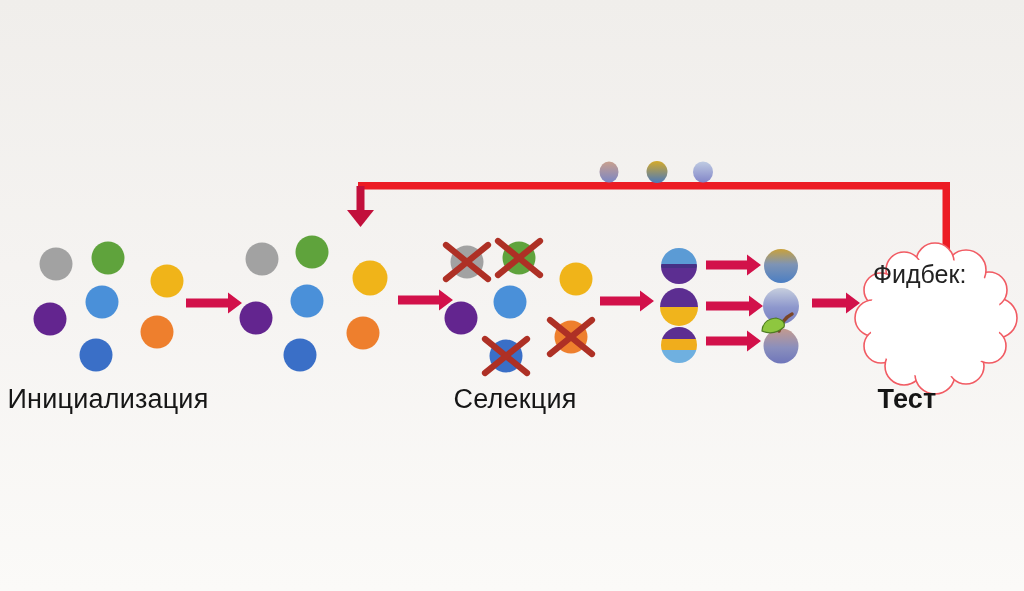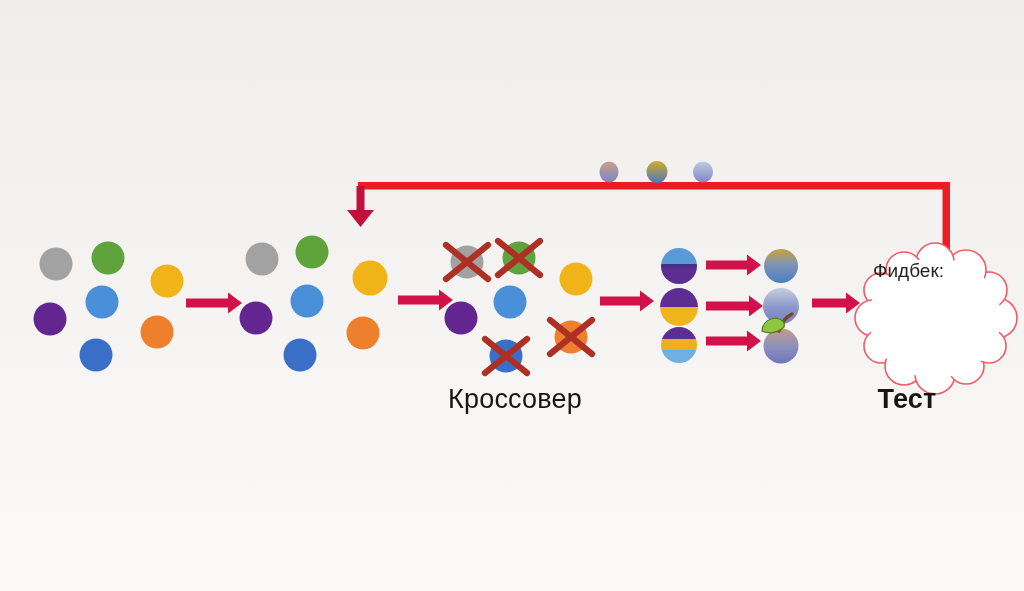--- a/index.html
+++ b/index.html
@@ -33,21 +33,21 @@
   .grad-plum-sm{background:linear-gradient(180deg,#c9a08e,#7b86c4);}
   .grad-yb-sm{background:linear-gradient(180deg,#d4aa2a,#4b79bb);}
   .grad-bl-sm{background:linear-gradient(180deg,#bfcbe2,#8286c8);}
 
   .stage-label{
     position:absolute;top:384px;transform:translateX(-50%);
     font-size:27px;color:#161616;white-space:nowrap;letter-spacing:.2px;
   }
   .stage-label.bold{font-weight:700;}
   .cloud-title{
-    position:absolute;left:873px;top:260px;font-size:19px;color:#222;white-space:nowrap;
+    position:absolute;left:873px;top:260px;font-size:25px;color:#222;white-space:nowrap;
   }
   .cloud-lines{
     position:absolute;left:900px;top:282px;font-size:19px;color:#222;line-height:22.4px;white-space:nowrap;
   }
 </style>
 </head>
 <body>
 
 <div class="canvas">
 
@@ -145,19 +145,20 @@
           <line x1="485" y1="373" x2="527" y2="339"></line>
       </g>
     </g>
     <g>
       <path d="M779,331 C781,324 784,318 792,314" fill="none" stroke="#7a4527" stroke-width="3.5" stroke-linecap="round"></path>
       <path d="M762,331 Q763,319 776,318 Q786,320 784,327 Q774,336 762,331 Z" fill="#8ec73f" stroke="#4e7c22" stroke-width="1.2"></path>
     </g>
   </svg>
 
   <div class="texts">
-    <div class="stage-label" style="left:515px">Кроссовер</div>
+    <div class="stage-label" style="left:108px">Инициализация</div>
+    <div class="stage-label" style="left:515px">Селекция</div>
     <div class="stage-label bold" style="left:907px">Тест</div>
 
     <div class="cloud-title">Фидбек:</div>
   </div>
 
 </div>
 
 </body></html>

